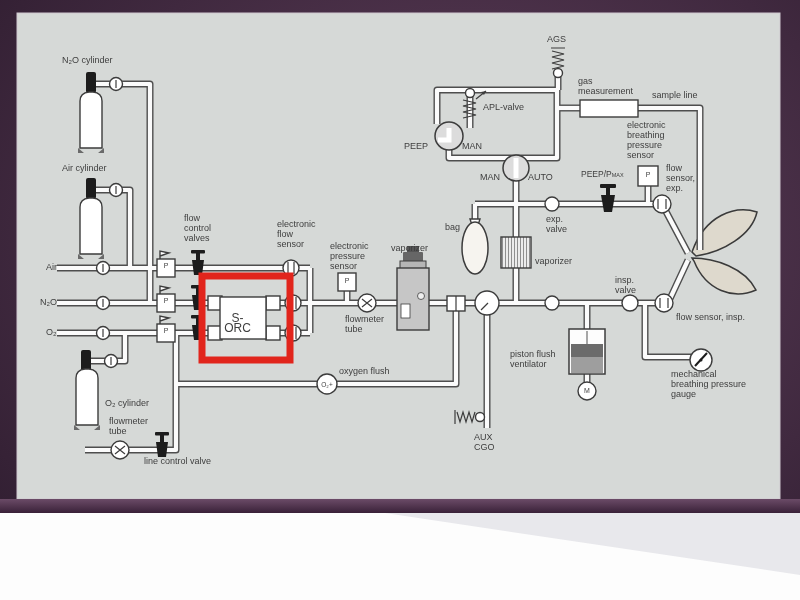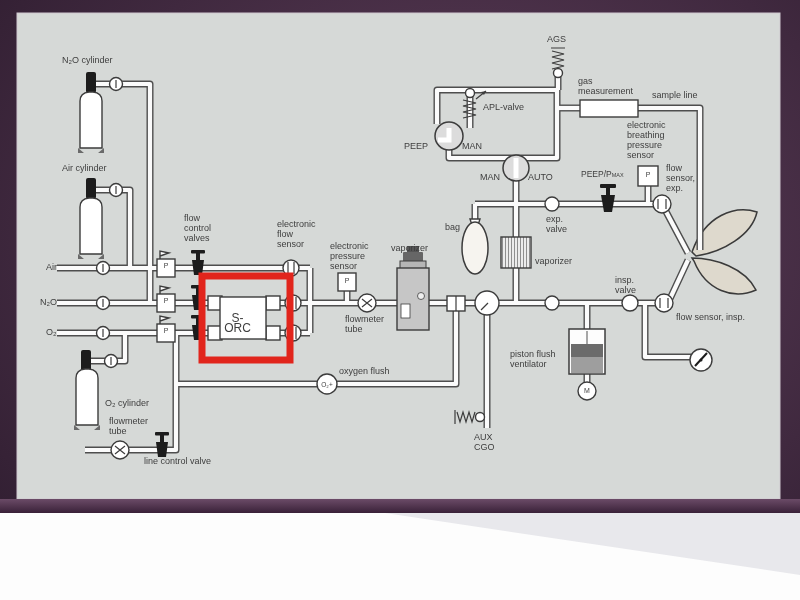--- a/index.html
+++ b/index.html
@@ -344,20 +344,23 @@
   <div class="lbl" style="left:445px;top:222px">bag</div>
   <div class="lbl" style="left:535px;top:256px">vaporizer</div>
   <div class="lbl" style="left:546px;top:214px">exp.
 valve</div>
   <div class="lbl" style="left:615px;top:275px">insp.
 valve</div>
   <div class="lbl" style="left:676px;top:312px">flow sensor, insp.</div>
   <div class="lbl" style="left:666px;top:163px">flow
 sensor,
 exp.</div>
+  <div class="lbl" style="left:671px;top:369px">mechanical
+breathing pressure
+gauge</div>
   <div class="lbl" style="left:510px;top:349px">piston flush
 ventilator</div>
   <div class="lbl" style="left:474px;top:432px">AUX
 CGO</div>
   <div class="lbl" style="left:547px;top:34px">AGS</div>
   <div class="lbl" style="left:483px;top:102px">APL-valve</div>
   <div class="lbl" style="left:404px;top:141px">PEEP</div>
   <div class="lbl" style="left:462px;top:141px">MAN</div>
   <div class="lbl" style="left:480px;top:172px">MAN</div>
   <div class="lbl" style="left:528px;top:172px">AUTO</div>

